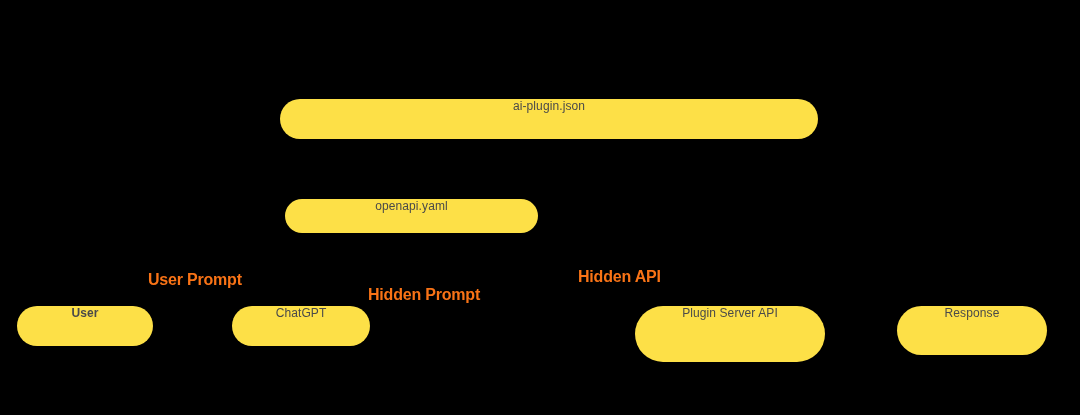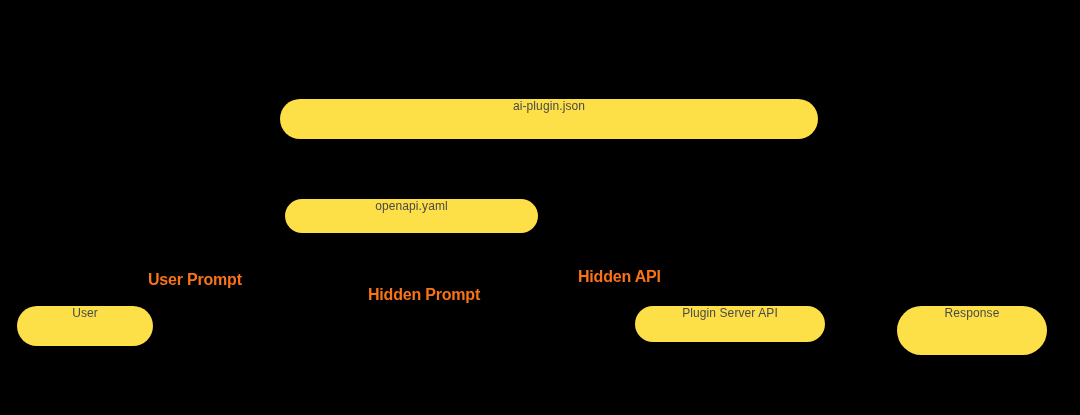--- a/index.html
+++ b/index.html
@@ -39,24 +39,24 @@
     font-size: 16px;
     font-weight: bold;
     font-family: "Liberation Sans", sans-serif;
     white-space: nowrap;
     letter-spacing: -0.2px;
     user-select: none;
   }
   
   #node-ai-plugin-json   { left: 280px; top: 99px;  width: 538px; height: 40px; }
   #node-openapi-yaml     { left: 285px; top: 199px; width: 253px; height: 34px; }
-  #node-user             { left: 17px;  top: 306px; width: 136px; height: 40px; }
+  #node-user             { left: 17px;  top: 306px; width: 136px; height: 40px; font-weight: bold; }
   #node-chatgpt          { left: 232px; top: 306px; width: 138px; height: 40px; }
   #node-model            { left: 432px; top: 306px; width: 138px; height: 40px; }
-  #node-plugin-server-api{ left: 635px; top: 306px; width: 190px; height: 36px; }
+  #node-plugin-server-api{ left: 635px; top: 306px; width: 190px; height: 56px; }
   #node-response         { left: 897px; top: 306px; width: 150px; height: 49px; }
   
   #label-user-prompt   { left: 148px; top: 271px; }
   #label-hidden-prompt { left: 368px; top: 274px; margin-top: 12px; }
   #label-restful-api   { left: 578px; top: 268px; }
 </style>
 </head>
 <body>
 
 <div id="canvas">
@@ -72,20 +72,23 @@
   <div class="edge-label" id="label-user-prompt">User Prompt</div>
 
   <div class="edge-label" id="label-hidden-prompt">Hidden Prompt</div>
 
   <div class="edge-label" id="label-restful-api">Hidden API</div>
 
   <div class="node" id="node-user">
     <span>User</span>
   </div>
 
+  <div class="node" id="node-chatgpt">
+    <span>ChatGPT</span>
+  </div>
 
 
   <div class="node" id="node-plugin-server-api">
     <span>Plugin Server API</span>
   </div>
 
   <div class="node" id="node-response">
     <span>Response</span>
   </div>
 

